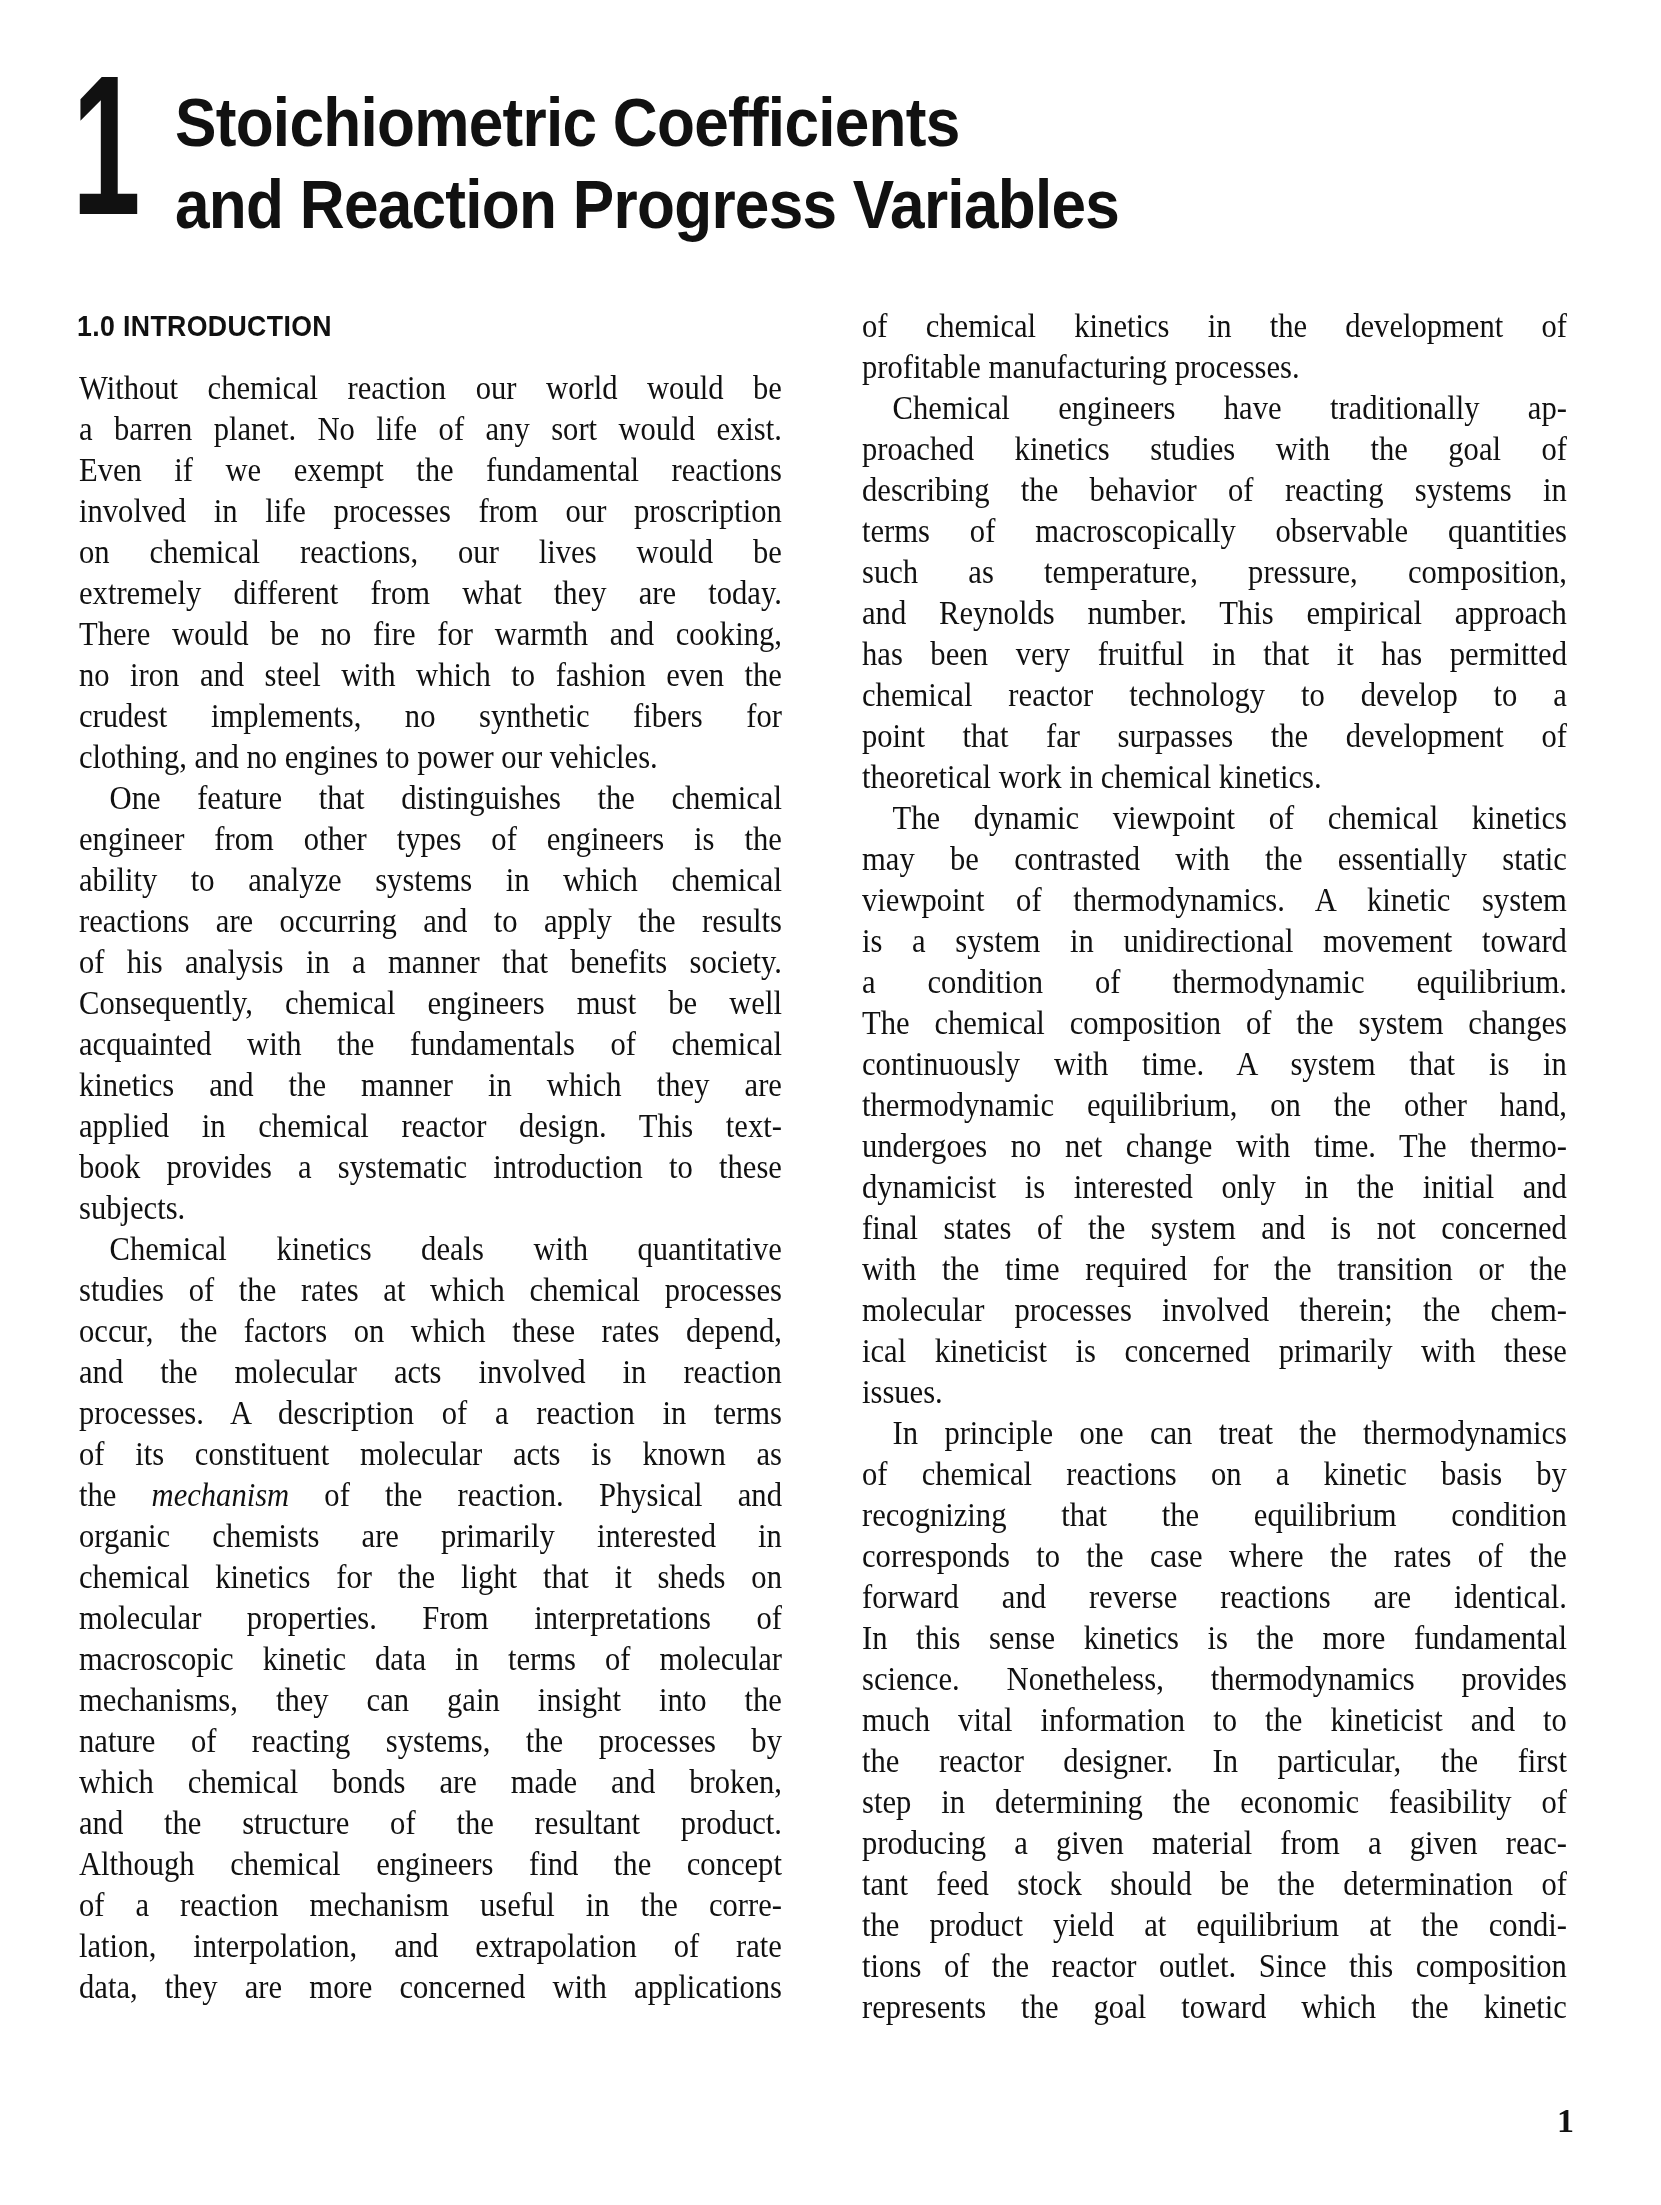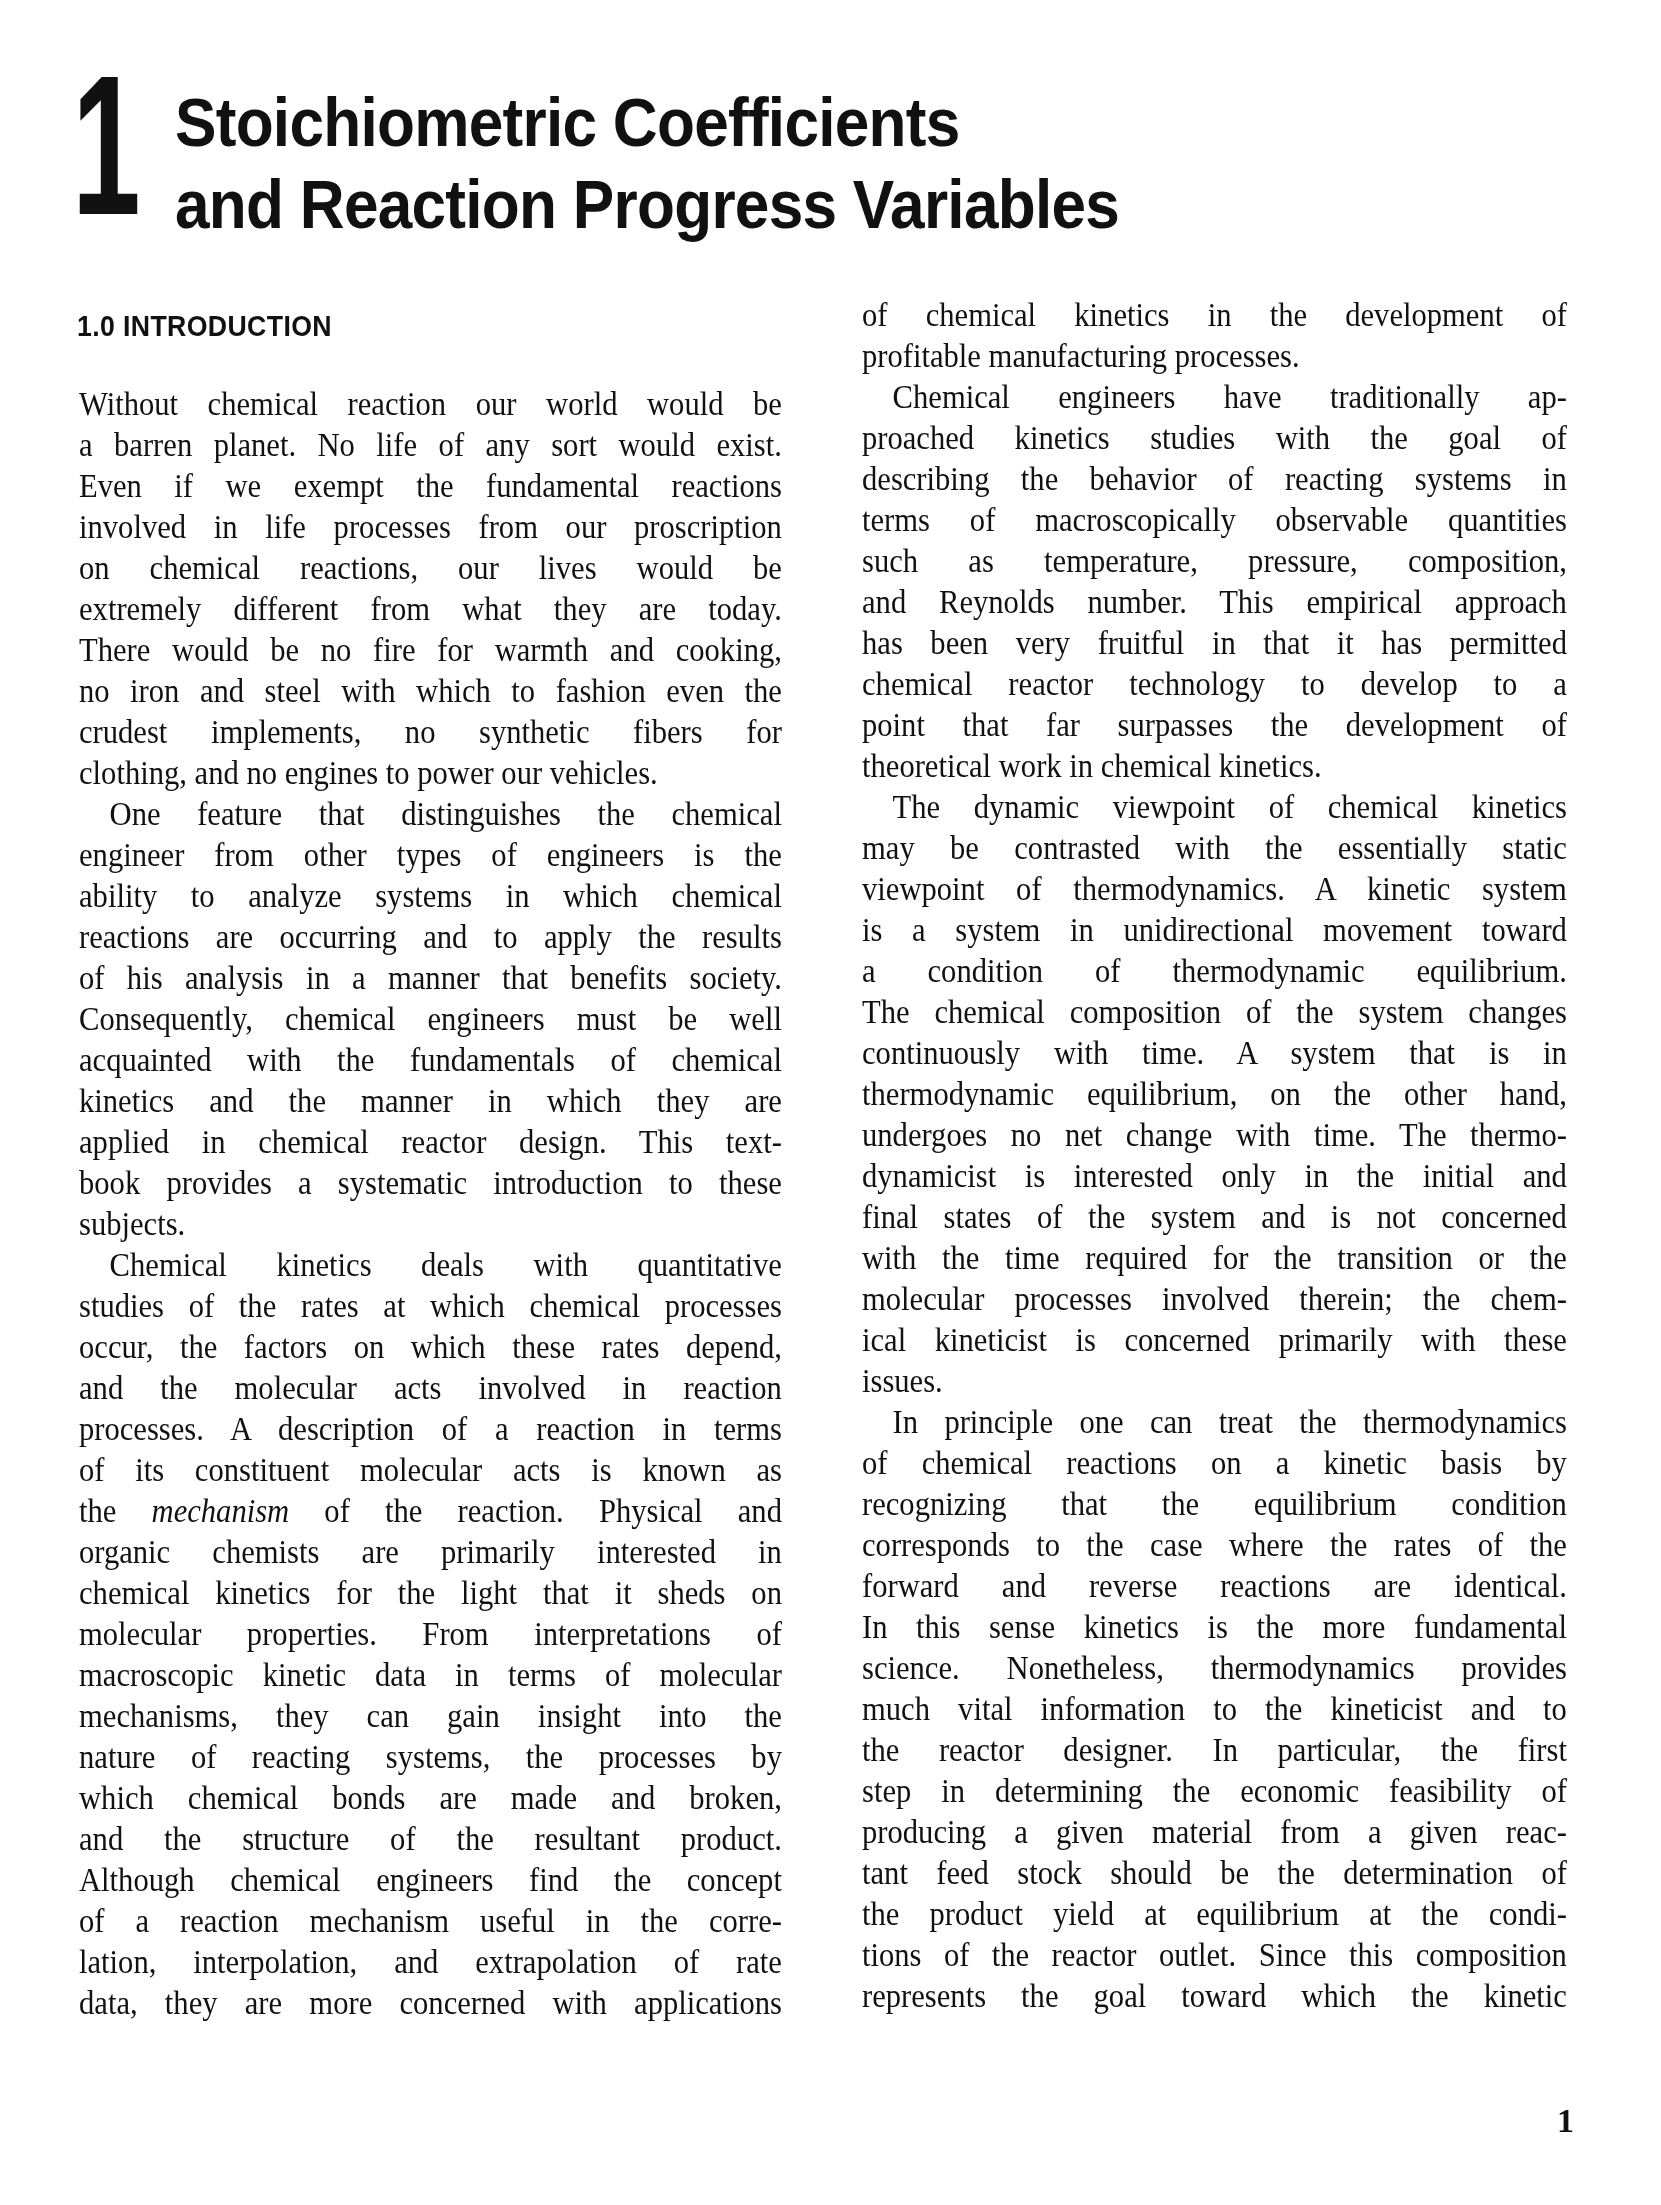--- a/index.html
+++ b/index.html
@@ -18,22 +18,22 @@
       transform: scaleX(0.9); transform-origin: left top;
       white-space: nowrap;
     }
     .section-heading {
       position: absolute; left: 77px; top: 310px;
       font-family: "Liberation Sans", sans-serif; font-weight: bold;
       font-size: 29px; letter-spacing: 0.4px;
       transform: scaleX(0.92); transform-origin: left top;
     }
     .column { position: absolute; width: 703px; }
-    .col-left { left: 79px; top: 383px; }
-    .col-right { left: 862px; top: 294px; width: 705px; }
+    .col-left { left: 79px; top: 367px; }
+    .col-right { left: 862px; top: 305px; width: 705px; }
     .line {
       font-family: "Liberation Serif", serif; font-size: 34px;
       height: 41px; line-height: 41px;
       text-align: justify; text-align-last: justify;
       white-space: nowrap; overflow: visible;
       transform: scaleX(0.9); transform-origin: left top; width: 111.1%;
     }
     .line.last { text-align-last: left; }
     .line.indent { text-indent: 34px; }
     .line em { font-style: italic; }

